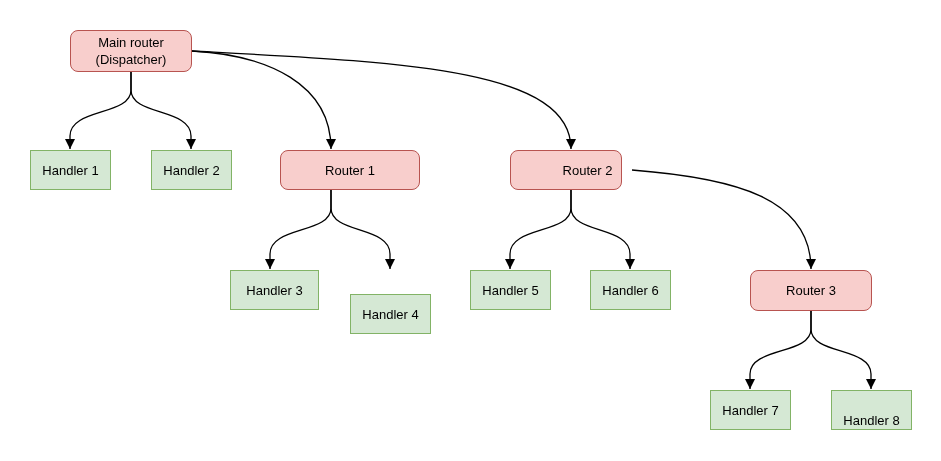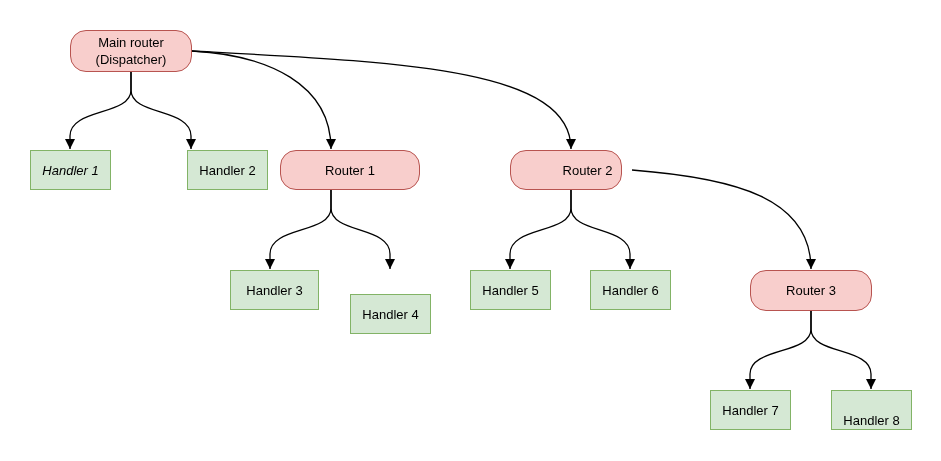--- a/index.html
+++ b/index.html
@@ -39,30 +39,30 @@
     align-items: center;
     justify-content: center;
     text-align: center;
     font-size: 13px;
     line-height: 17px;
     color: var(--text, #000000);
   }
   .node.router {
     background: var(--router-fill, #f8cecc);
     border: 1.3px solid var(--router-border, #b85450);
-    border-radius: 16px;
+    border-radius: 8px;
   }
   .node.handler {
     background: var(--handler-fill, #d5e8d4);
     border: 1.3px solid var(--handler-border, #82b366);
   }
   
   #n-main     { left: 70px;  top: 30px;  width: 122px; height: 42px; }
-  #n-h1       { left: 30px;  top: 150px; width: 81px;  height: 40px; font-style: italic; }
-  #n-h2       { left: 151px; top: 150px; width: 81px;  height: 40px; margin-left: 36px; }
+  #n-h1       { left: 30px;  top: 150px; width: 81px;  height: 40px; }
+  #n-h2       { left: 151px; top: 150px; width: 81px;  height: 40px; }
   #n-r1       { left: 280px; top: 150px; width: 140px; height: 40px; text-align: right; }
   #n-r2       { left: 510px; top: 150px; width: 112px; height: 40px; padding-left: 43px; }
   #n-h3       { left: 230px; top: 270px; width: 89px;  height: 40px; }
   #n-h4       { left: 350px; top: 270px; width: 81px;  height: 40px; margin-top: 24px; }
   #n-h5       { left: 470px; top: 270px; width: 81px;  height: 40px; }
   #n-h6       { left: 590px; top: 270px; width: 81px;  height: 40px; }
   #n-r3       { left: 750px; top: 270px; width: 122px; height: 41px; }
   #n-h7       { left: 710px; top: 390px; width: 81px;  height: 40px; }
   #n-h8       { left: 831px; top: 390px; width: 81px;  height: 40px; justify-content: flex-end; }
 </style>

